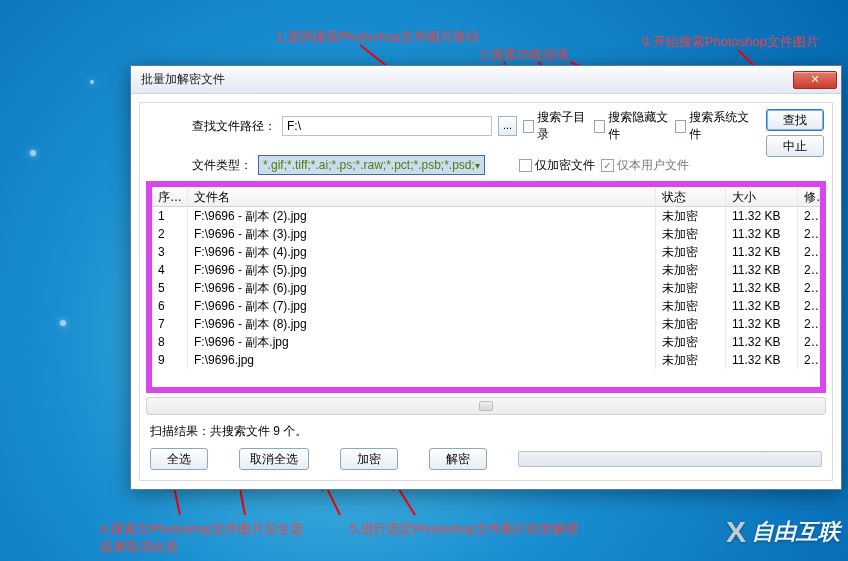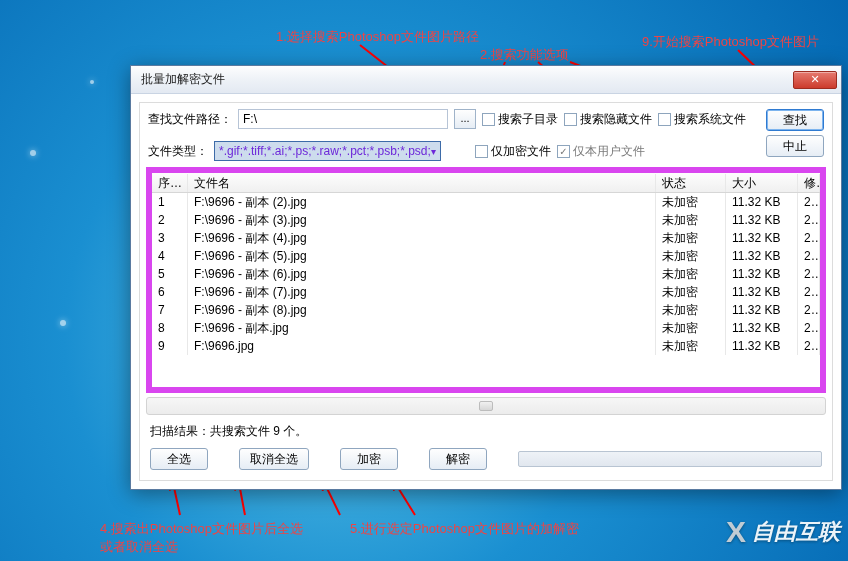--- a/index.html
+++ b/index.html
@@ -54,21 +54,21 @@
   .chkbox { width: 13px; height: 13px; border: 1px solid #8ea5bd; background: #fff; display: inline-flex; align-items: center; justify-content: center; font-size: 10px; color: #4a6; }
   .btn {
     min-width: 58px; height: 22px; border: 1px solid #8fa6bf;
     background: linear-gradient(#fefefe,#e6edf5);
     border-radius: 3px; cursor: pointer; font-size: 12px;
     padding: 0 10px; white-space: nowrap;
   }
   .btn.primary { border-color:#2f7ad1; box-shadow:0 0 0 1px #7db4ee inset; }
   .type-select {
     flex: 0 0 210px; height: 20px; border: 1px solid #3d6ba8;
-    background: #cddced; color:#6d28d9; padding: 0 4px; font-size: 12px;
+    background: #cddced; color:#4d7c0f; padding: 0 4px; font-size: 12px;
     display: flex; align-items: center; justify-content: space-between;
   }
   .type-select .arrow { font-size: 10px; }
 
   .table-wrap { flex: 1; overflow: hidden; display: flex; flex-direction: column; margin: 0 6px; border: 6px solid #d946ef; }
   .thead { display: flex; background: linear-gradient(#fdfdfd,#f0f0f0); border-bottom: 1px solid #d6d6d6; height: 20px; align-items: center; }
   .th, .td { padding: 0 6px; overflow: hidden; text-overflow: ellipsis; white-space: nowrap; border-right: 1px solid #e8e8e8; height: 18px; line-height: 18px; }
   .th { font-weight: normal; }
   .col-idx { flex: 0 0 36px; }
   .col-name { flex: 1 1 auto; }
@@ -128,21 +128,21 @@
 </svg>
 
 <div class="window">
   <div class="titlebar">
     <span class="title">批量加解密文件</span>
     <div class="close-btn">✕</div>
   </div>
 
   <div class="inner">
     <div style="display:flex;">
-      <div style="flex:1;">
+      <div style="flex:1;margin-left:44px;">
         <div class="row1">
           <span class="lbl">查找文件路径：</span>
           <input class="path-input" value="F:\" style="">
           <div class="browse-btn">...</div>
           <label class="chk">
               <span class="chkbox"></span>
               <span>搜索子目录</span>
             </label>
           <label class="chk">
               <span class="chkbox"></span>

